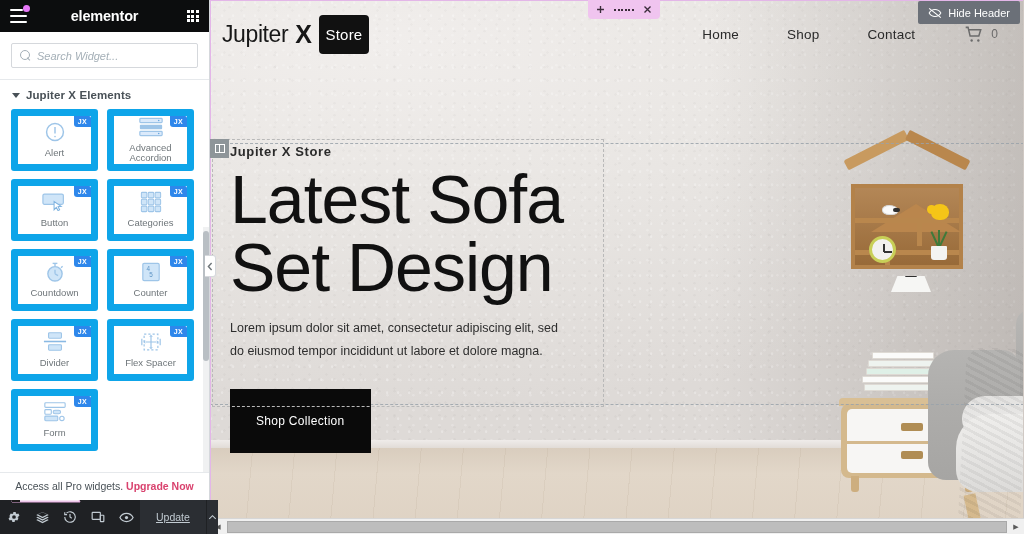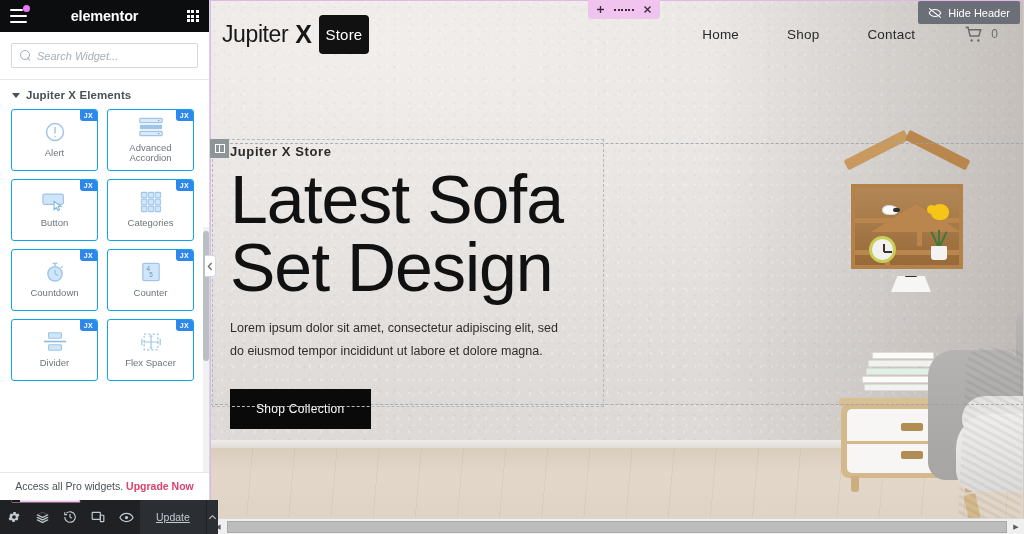--- a/index.html
+++ b/index.html
@@ -49,21 +49,21 @@
 
   .cat-head { padding:9px 12px 8px 12px; display:flex; align-items:center; gap:6px;
      flex:0 0 auto; }
   .caret { width:0;height:0;border-left:4px solid transparent;border-right:4px solid transparent;
      border-top:5px solid #495157; margin-top:1px;}
   .cat-title { font-size:11.5px; font-weight:700; color:#495157; letter-spacing:0.1px;}
 
   .widget-scroll { position:relative; flex:1 1 auto; overflow:hidden; }
   .widget-grid { display:grid; grid-template-columns:repeat(2, 87px); gap:8px 9px;
     padding:0 11px 4px 11px; }
-  .wcard { position:relative; height:62px; border:1px solid #0ea5e9; border-radius:3px;
+  .wcard { position:relative; height:62px; border:7px solid #0ea5e9; border-radius:3px;
     background:#fff; display:flex; flex-direction:column; align-items:center;
     justify-content:center; gap:6px; cursor:pointer; }
   .wcard .jx { position:absolute; right:0; top:0; background:#2e87eb; color:#fff;
     font-size:7px; font-weight:700; padding:2px 4px 2px 4px; border-radius:0 2px 0 3px;
     letter-spacing:0.3px; line-height:1;}
   .wlabel { font-size:9.5px; color:#6e7579; text-align:center; line-height:1.1; }
   .wicon { width:26px; height:20px; position:relative; display:flex; align-items:center;
     justify-content:center; color:#b8d4ec;}
 
   .pro-bar { flex:0 0 auto; border-top:1px solid #e6e9ec; background:#fff;
@@ -206,21 +206,21 @@
   
   .hero { position:absolute; left:6px; top:132px; width:390px; z-index:12;
      padding:12px 14px 18px 14px; }
   .eyebrow { font-size:13px; color:#2b2b2b; letter-spacing:.6px; margin-bottom:4px;
      font-weight:600;}
   .hero-title { font-size:68px; line-height:1.0; font-weight:400; color:#111;
      letter-spacing:-1px; margin:6px 0 16px 0; }
   .hero-sub { font-size:12.5px; line-height:1.85; color:#2d2d2d; max-width:340px;
      margin-bottom:26px;}
   .cta { display:inline-block; background:#0a0a0a; color:#fff; font-size:12px;
-     padding:13px 26px; letter-spacing:.3px; cursor:pointer;}
+     padding:25px 26px; letter-spacing:.3px; cursor:pointer;}
 
   
   .site-header { position:absolute; left:0; right:0; top:0; height:68px; z-index:14;
      display:flex; align-items:center; padding:0 20px 0 12px;}
   .logo { font-size:23px; color:#171717; letter-spacing:-0.4px; display:flex;
      align-items:center; gap:7px;}
   .logo .x { font-weight:700; font-size:25px;}
   .logo .store { background:#111; color:#fff; font-size:15px; font-weight:400;
      padding:11px 7px; border-radius:4px; letter-spacing:.2px;}
   .nav { margin-left:auto; display:flex; align-items:center; gap:48px; padding-right:6px;}
@@ -399,20 +399,33 @@
             <span class="wicon">
               <svg width="24" height="22" viewBox="0 0 26 24" fill="none" stroke="#9ec5e8" stroke-width="1.3">
                 <rect x="5.5" y="3.5" width="15" height="17" stroke-dasharray="2.4 2.2"></rect>
                 <path d="M13 6v12M7.5 12h11"></path>
                 <path d="M13 4.2l-2 2.2h4zM13 19.8l-2-2.2h4z" fill="#9ec5e8" stroke="none"></path>
                 <path d="M4.6 12l2.2-2v4zM21.4 12l-2.2-2v4z" fill="#9ec5e8" stroke="none"></path>
                 <path d="M3 8.5v7M23 8.5v7"></path>
               </svg>
             </span>
             <span class="wlabel">Flex Spacer</span>
+          </div>
+          <div class="wcard">
+            <span class="jx">JX</span>
+            <span class="wicon">
+              <svg width="24" height="21" viewBox="0 0 26 22" fill="none">
+                <rect x="2" y="1.5" width="22" height="5" rx="1" fill="#ffffff" stroke="#9ec5e8" stroke-width="1.2"></rect>
+                <rect x="2" y="9" width="7" height="5" rx="1" fill="#ffffff" stroke="#9ec5e8" stroke-width="1.2"></rect>
+                <rect x="11" y="9.6" width="8" height="3.8" rx="1.9" fill="#cfe5f8" stroke="#9ec5e8" stroke-width="1.1"></rect>
+                <rect x="2" y="16" width="14" height="5" rx="1" fill="#cfe5f8" stroke="#9ec5e8" stroke-width="1.2"></rect>
+                <circle cx="20.5" cy="18.5" r="2.4" fill="none" stroke="#9ec5e8" stroke-width="1.2"></circle>
+              </svg>
+            </span>
+            <span class="wlabel">Form</span>
           </div>
         </div>
       <div class="panel-sb-track"></div>
       <div class="panel-sb"></div>
     </div>
 
     <svg class="doodle" viewBox="0 0 90 36">
       <path d="M4 30 C6 18 14 14 20 18 C26 10 40 12 44 20 C56 16 70 22 72 30 Z" fill="#f6e3f3" stroke="#e5a9de" stroke-width="1"></path>
       <rect x="4" y="22" width="8" height="8" fill="#1b1b1b"></rect>
       <path d="M5 22 C5 14 13 14 13 22" fill="none" stroke="#1b1b1b" stroke-width="1.6"></path>

